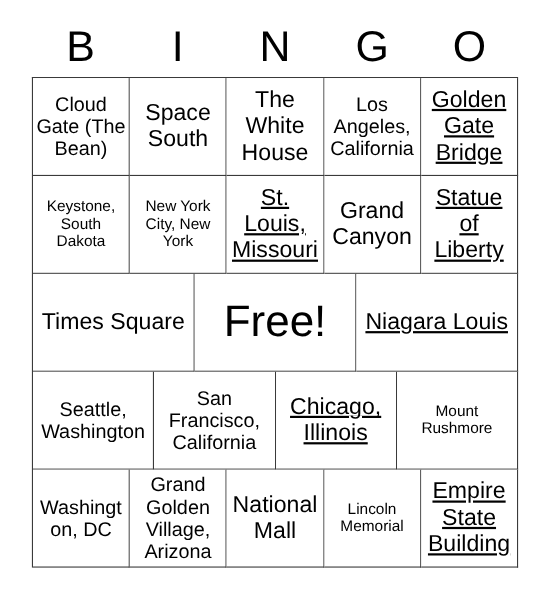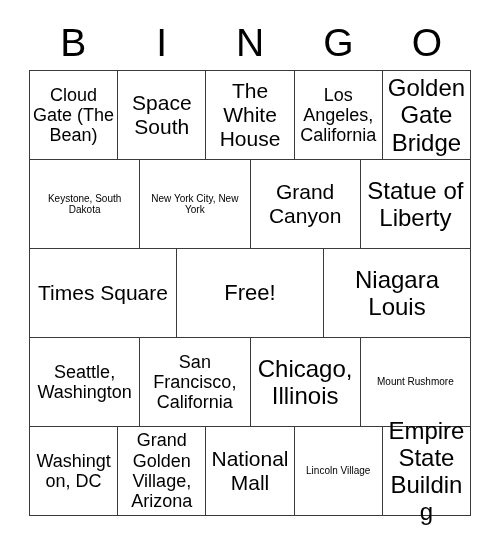--- a/index.html
+++ b/index.html
@@ -61,24 +61,24 @@
     padding: 2px 3px;
     background: #ffffff;
   }
   .cell-text {
     display: block;
     width: 100%;
     line-height: 1.13;
     word-wrap: break-word;
   }
   
-  .fs-xl  { font-size: 22px; }
+  .fs-xl  { font-size: 40px; }
   .fs-lg  { font-size: 21px; }
-  .fs-md  { font-size: 24px; }
-  .fs-sm  { font-size: 10px; }
+  .fs-md  { font-size: 21px; text-decoration: underline; }
+  .fs-sm  { font-size: 14px; }
   .fs-xs  { font-size: 18px; }
 </style>
 </head>
 <body>
 
 <div id="card">
 
   <div id="header-row">
     <div class="header-letter">B</div>
     <div class="header-letter">I</div>
@@ -106,20 +106,23 @@
           <span class="cell-text fs-md">Golden Gate Bridge</span>
         </div>
     </div>
 
     <div class="grid-row">
       <div class="cell">
           <span class="cell-text fs-sm">Keystone, South Dakota</span>
         </div>
       <div class="cell">
           <span class="cell-text fs-sm">New York City, New York</span>
+        </div>
+      <div class="cell">
+          <span class="cell-text fs-md">St. Louis, Missouri</span>
         </div>
       <div class="cell">
           <span class="cell-text fs-lg">Grand Canyon</span>
         </div>
       <div class="cell">
           <span class="cell-text fs-md">Statue of Liberty</span>
         </div>
     </div>
 
     <div class="grid-row">
@@ -153,21 +156,21 @@
       <div class="cell">
           <span class="cell-text fs-xs">Washington, DC</span>
         </div>
       <div class="cell">
           <span class="cell-text fs-xs">Grand Golden Village, Arizona</span>
         </div>
       <div class="cell">
           <span class="cell-text fs-lg">National Mall</span>
         </div>
       <div class="cell">
-          <span class="cell-text fs-sm">Lincoln Village</span>
+          <span class="cell-text fs-sm">Lincoln Memorial</span>
         </div>
       <div class="cell">
           <span class="cell-text fs-md">Empire State Building</span>
         </div>
     </div>
 
   </div>
 </div>
 
 </body></html>

